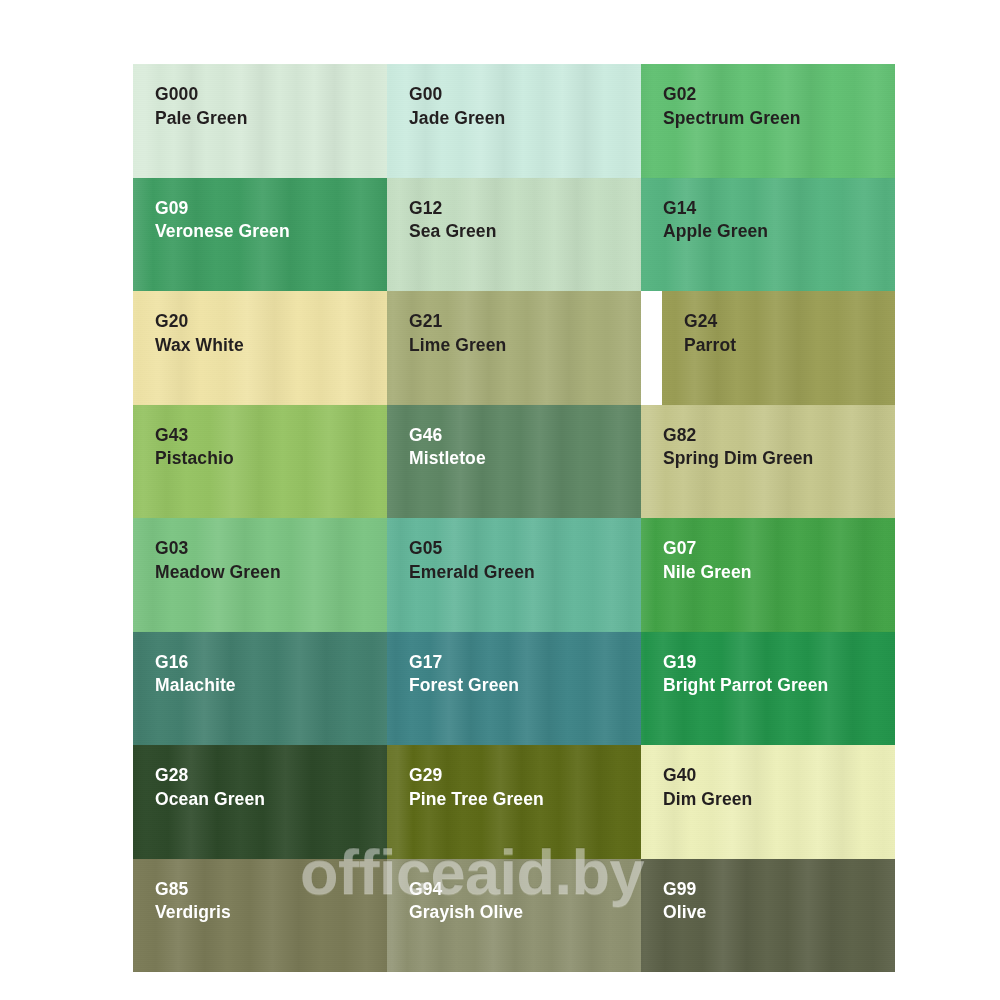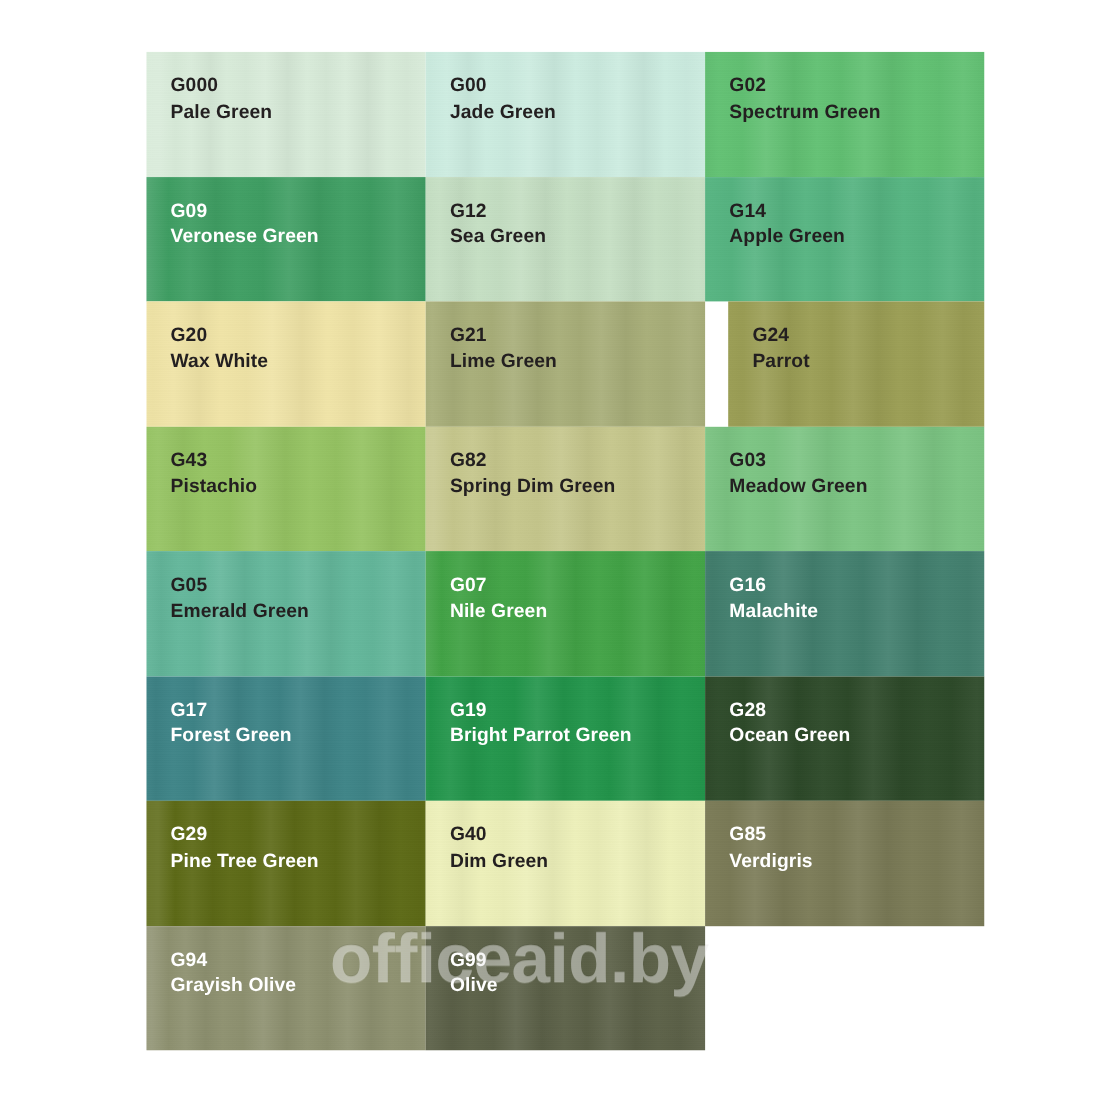--- a/index.html
+++ b/index.html
@@ -20,21 +20,21 @@
     position: relative;
     width: 1000px;
     height: 1000px;
     background: #ffffff;
   }
 
   
   #swatch-grid {
     position: absolute;
     left: 133px;
-    top: 47px;
+    top: 64px;
     width: 762px;
     height: 908px;
     display: grid;
     grid-template-columns: repeat(3, 1fr);
     grid-template-rows: repeat(8, 1fr);
     overflow: hidden;
     background: #ffffff;
   }
 
   .swatch {
@@ -215,20 +215,28 @@
         </div>
       </div>
       <div class="swatch txt-dark" style="background-color: rgb(150, 196, 99);">
         <div class="stroke-texture" style="background-position: 33% 0px; background-size: 152% 100%;"></div>
         <div class="grain"></div>
         <div class="swatch-label">
           <span class="swatch-code">G43</span>
           <span class="swatch-name">Pistachio</span>
         </div>
       </div>
+      <div class="swatch txt-light" style="background-color: rgb(95, 135, 101);">
+        <div class="stroke-texture" style="background-position: 70% 0px; background-size: 125% 100%;"></div>
+        <div class="grain"></div>
+        <div class="swatch-label">
+          <span class="swatch-code">G46</span>
+          <span class="swatch-name">Mistletoe</span>
+        </div>
+      </div>
       <div class="swatch txt-dark" style="background-color: rgb(198, 199, 140);">
         <div class="stroke-texture" style="background-position: 7% 0px; background-size: 138% 100%;"></div>
         <div class="grain"></div>
         <div class="swatch-label">
           <span class="swatch-code">G82</span>
           <span class="swatch-name">Spring Dim Green</span>
         </div>
       </div>
       <div class="swatch txt-dark" style="background-color: rgb(124, 197, 131);">
         <div class="stroke-texture" style="background-position: 44% 0px; background-size: 151% 100%;"></div>

